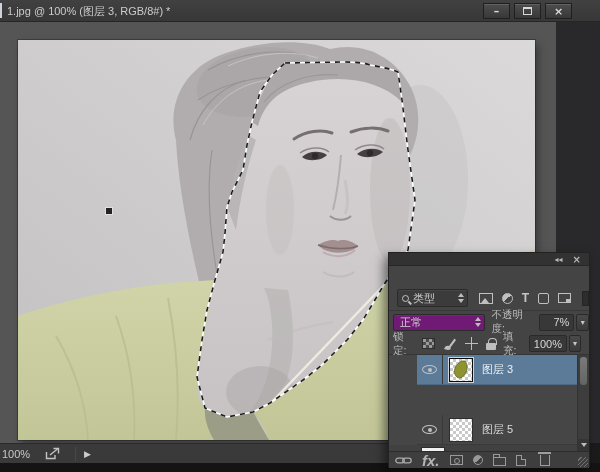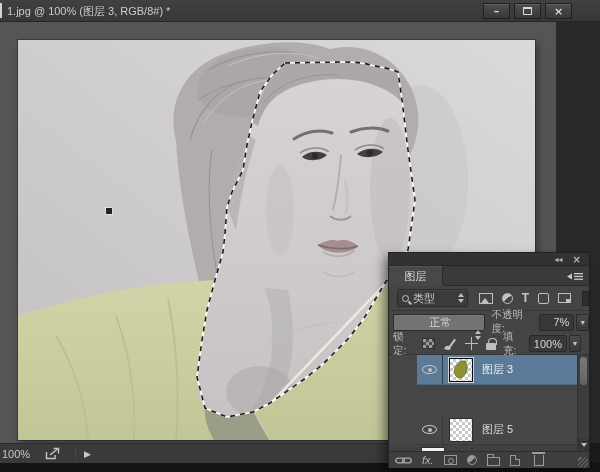--- a/index.html
+++ b/index.html
@@ -64,23 +64,23 @@
                      border-bottom:5px solid #c0c0c0; }
   .half-circle { width:11px; height:11px; border:1.5px solid #c0c0c0; border-radius:50%;
                  background:linear-gradient(135deg,#c0c0c0 50%,transparent 50%); }
   .fi-type { color:#c6c6c6; font-weight:bold; font-size:12px; line-height:1; }
   .fi-shape { width:11px; height:11px; border:1.5px solid #c0c0c0; border-radius:2px; }
   .fi-smart { width:13px; height:10px; border:1.5px solid #c0c0c0; position:relative; }
   .fi-smart::after { content:""; position:absolute; right:-1px; bottom:-1px; width:5px; height:4px; background:#c0c0c0; }
   .fi-toggle { width:7px; height:15px; background:#2d2d2d; border:1px solid #242424; margin-left:2px; }
 
   .blend-row { top:58px; height:22px; padding-left:4px; }
-  .blend-select { width:94px; height:17px; background:#737373; border:1px solid #2b2b2b; border-radius:2px;
+  .blend-select { width:94px; height:17px; background:#701a75; border:1px solid #2b2b2b; border-radius:2px;
                   box-shadow:inset 0 1px 0 rgba(255,255,255,.05); display:flex; align-items:center;
-                  padding:0 3px 0 6px; color:#d2d2d2;flex-direction:column; }
+                  padding:0 3px 0 6px; color:#d2d2d2; }
   .field-label { color:#bdbdbd; font-size:10.5px; margin-left:7px; }
   .value-box { height:17px; background:#383838; border:1px solid #2a2a2a; border-radius:2px;
                display:flex; align-items:center; justify-content:flex-end; padding:0 4px;
                color:#d6d6d6; margin-left:4px; }
   .opacity-box { width:36px; }
   .fill-box { width:38px; }
   .arrow-btn { width:13px; height:17px; background:linear-gradient(#4a4a4a,#3a3a3a); border:1px solid #2a2a2a;
                border-radius:2px; margin-left:2px; display:flex; align-items:center; justify-content:center;
                color:#c8c8c8; font-size:8px; font-family:"DejaVu Sans", sans-serif; }
 
@@ -119,21 +119,21 @@
   .row-partial { position:absolute; left:0; top:90px; width:190px; height:6px; background:#414141; }
   .row-partial .stub { position:absolute; left:32px; top:2px; width:24px; height:4px; background:#f2f2f2; border:1px solid #2e2e2e; border-bottom:none; }
   .list-scrollbar { position:absolute; right:0; top:0; width:12px; height:96px; background:#3d3d3d; border-left:1px solid #333; }
   .scroll-thumb { position:absolute; left:2px; top:2px; width:7px; height:28px; background:linear-gradient(#7a7a7a,#646464); border-radius:3px; }
   .scroll-down { position:absolute; left:0; bottom:0; width:12px; height:12px; background:#353535; display:flex; align-items:center; justify-content:center; }
   .tri-down { width:0; height:0; border-left:3.5px solid transparent; border-right:3.5px solid transparent; border-top:4.5px solid #bdbdbd; }
 
   
   .panel-footer { position:absolute; left:0; top:198px; width:100%; height:17px; background:#3e3e3e;
                   border-top:1px solid #2c2c2c; display:flex; align-items:center; gap:10px; padding:0 6px; }
-  .ft-fx { color:#b5b5b5; font-style:italic; font-size:11px; font-weight:normal; }
+  .ft-fx { color:#b5b5b5; font-style:italic; font-size:15px; font-weight:bold; }
   .ft-mask { width:13px; height:10px; border:1.3px solid #a9a9a9; position:relative; opacity:.85; }
   .ft-mask::after { content:""; position:absolute; left:3px; top:1.5px; width:4px; height:4px; border:1.2px solid #a9a9a9; border-radius:50%; }
   .ft-circle { width:10px; height:10px; border:1.3px solid #a9a9a9; border-radius:50%;
                background:linear-gradient(135deg,#a9a9a9 50%,transparent 50%); opacity:.85; }
   .ft-folder { width:13px; height:9px; border:1.3px solid #a9a9a9; position:relative; margin-top:2px; opacity:.85; }
   .ft-folder::before { content:""; position:absolute; left:-1px; top:-3.5px; width:5px; height:2px; border:1.3px solid #a9a9a9; border-bottom:none; }
   .ft-page { width:10px; height:11px; border:1.3px solid #a9a9a9; position:relative; opacity:.85; }
   .ft-page::after { content:""; position:absolute; right:-1px; top:-1px; width:4px; height:4px; background:#3e3e3e; border-left:1.3px solid #a9a9a9; border-bottom:1.3px solid #a9a9a9; }
   .ft-trash { width:10px; height:11px; border:1.3px solid #a9a9a9; border-top:none; position:relative; margin-left:4px; opacity:.9; }
   .ft-trash::before { content:""; position:absolute; left:-2.5px; top:-2.5px; width:13px; height:1.6px; background:#a9a9a9; }
@@ -272,31 +272,20 @@
       </svg>
       <span class="sampler-dot"></span>
     </div>
   </div>
 
   <div class="layers-panel">
     <div class="panel-minibar">
       <span>◂◂</span>
       <span class="mini-x">×</span>
     </div>
-    <div class="panel-tabbar">
-      <div class="panel-tab">
-        <span>图层</span>
-      </div>
-      <svg class="panel-menu-btn" viewBox="0 0 16 9">
-        <path d="M0,4.5 L5,1.5 L5,7.5 Z" fill="#c9c9c9"></path>
-        <rect x="7" y="1" width="9" height="1.3" fill="#c9c9c9"></rect>
-        <rect x="7" y="3.8" width="9" height="1.3" fill="#c9c9c9"></rect>
-        <rect x="7" y="6.6" width="9" height="1.3" fill="#c9c9c9"></rect>
-      </svg>
-    </div>
 
     <div class="panel-row filter-row">
       <div class="type-filter-box">
         <span class="icon-search"></span>
         <span>类型</span>
         <span class="spinner">
             <i class="up"></i>
             <i class="down"></i>
           </span>
       </div>

